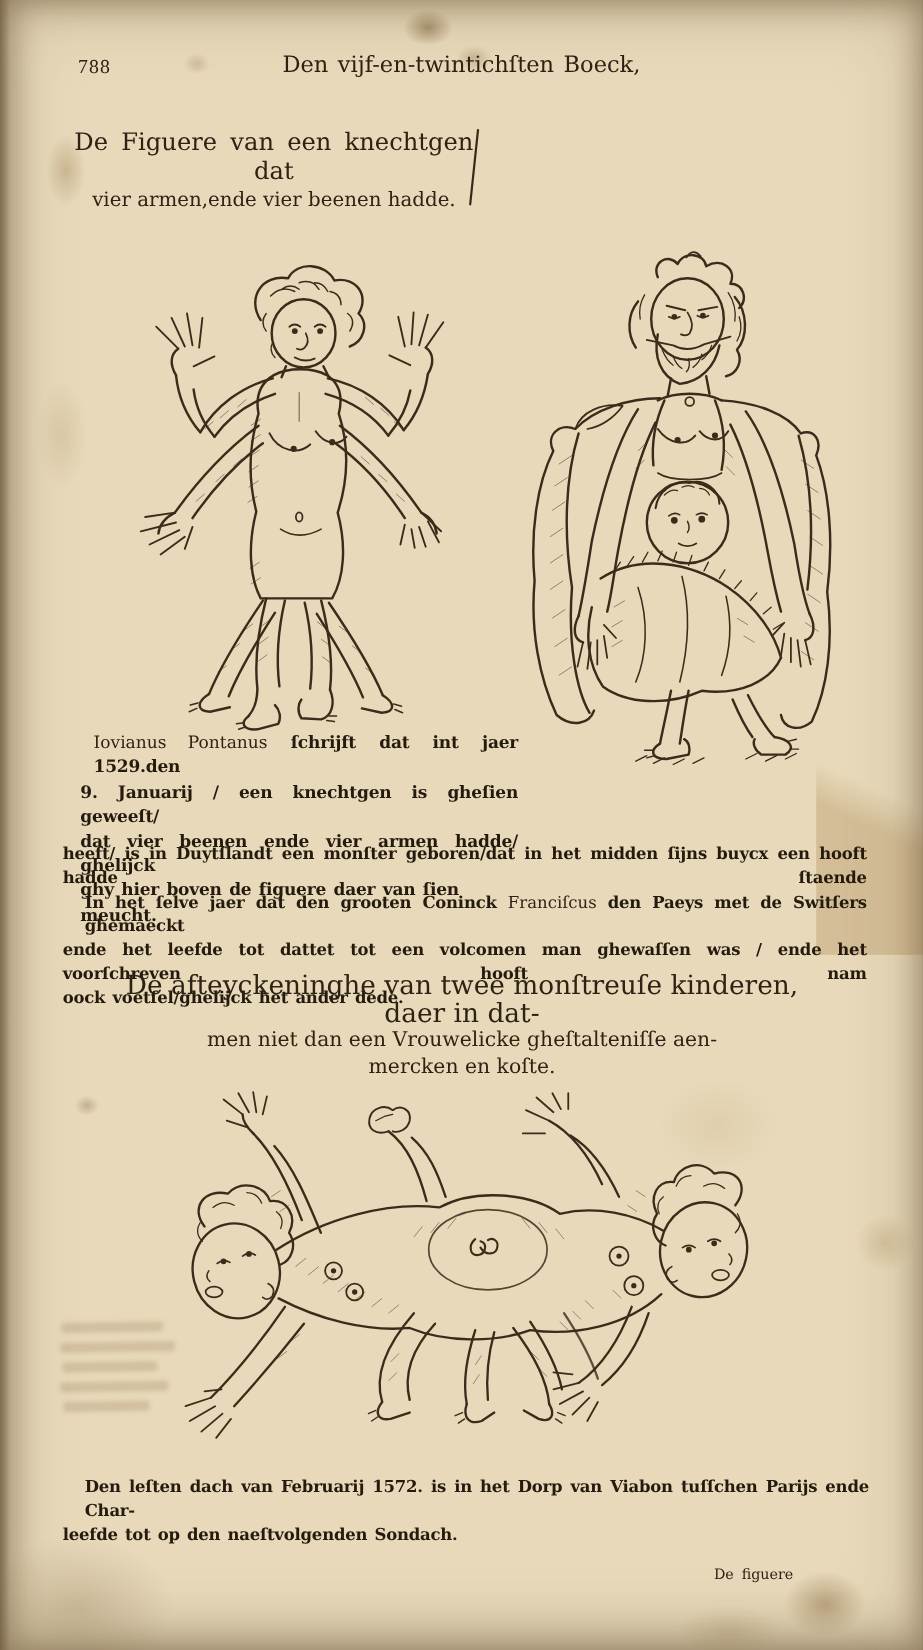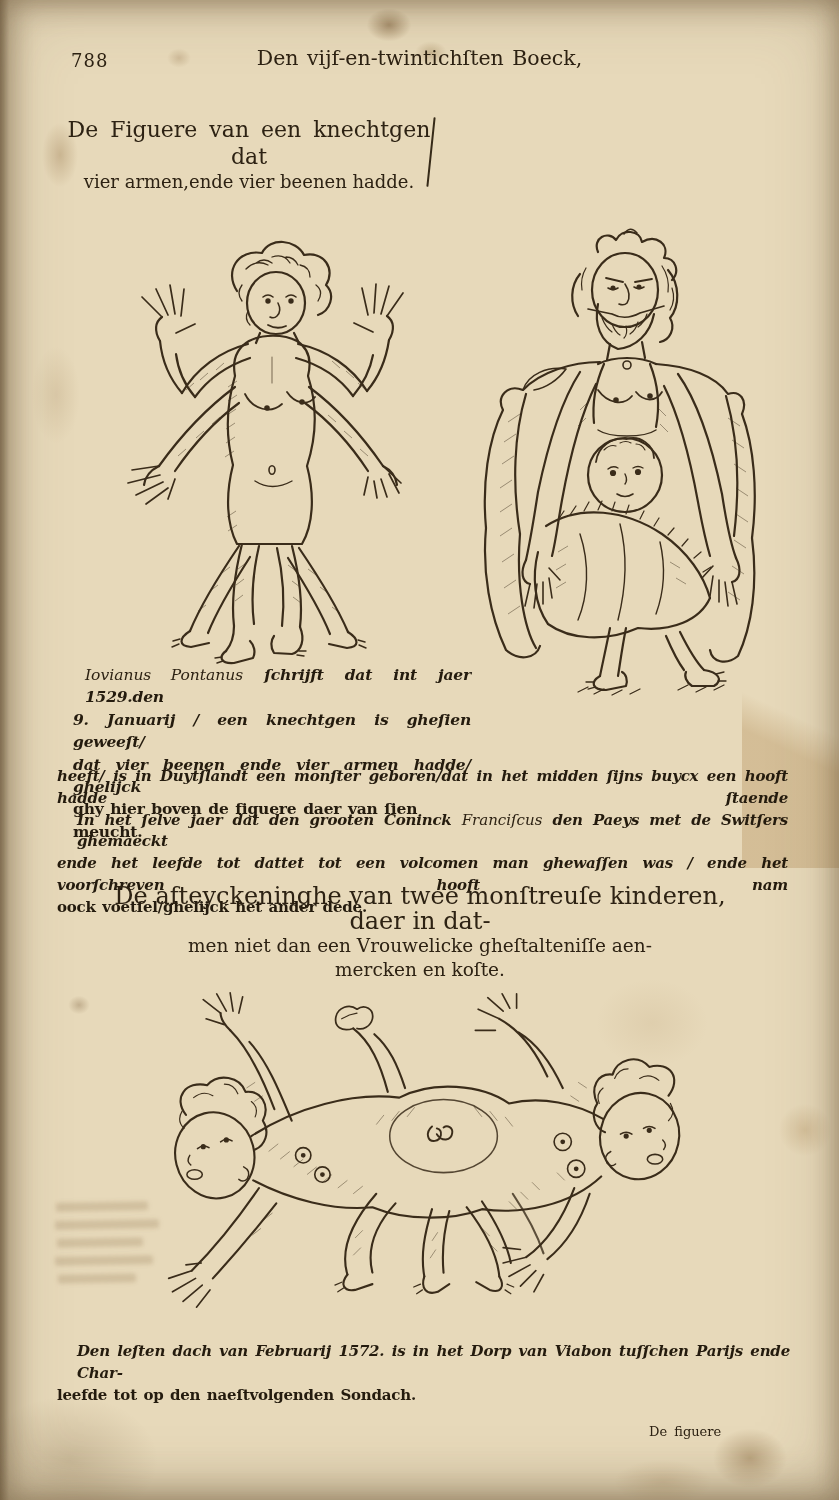--- a/index.html
+++ b/index.html
@@ -23,21 +23,21 @@
       inset 0 14px 26px rgba(110,88,55,.14);
   }
   .edge{position:absolute;left:0;top:0;bottom:0;width:9px;
     background:linear-gradient(90deg,rgba(73,57,35,.45),rgba(73,57,35,0));}
   .stain{position:absolute;border-radius:50%;pointer-events:none;}
   .txt{position:absolute;}
   .rom{font-family:"DejaVu Serif","Liberation Serif",serif;color:#2d2213;}
   .bl{font-family:"DejaVu Serif","Liberation Serif",serif;font-weight:bold;
       color:#241b0e;letter-spacing:-0.2px;word-spacing:1.5px;}
   .line{display:block;}
-  .just{text-align:justify;text-align-last:justify;font-style:italic;}
+  .just{text-align:justify;text-align-last:justify;}
   .center{text-align:center;}
   .cap{font-size:15.5px;line-height:22.4px;}
   .par{font-size:15px;line-height:21.8px;}
   .h1{font-size:22px;line-height:27px;}
   .h2{font-size:18px;line-height:24px;}
   .divider{position:absolute;width:2.4px;background:#362a18;transform:rotate(6deg);border-radius:2px;}
   .ghost{position:absolute;background:rgba(118,88,48,.20);filter:blur(2px);border-radius:2px;transform:rotate(-1deg);}
   svg.wc{position:absolute;overflow:visible;}
   svg.wc *{vector-effect:none;}
 </style>
@@ -59,21 +59,21 @@
   <div class="stain" style="left:700px;top:1418px;width:100px;height:80px;background:radial-gradient(closest-side,rgba(128,95,52,.42),rgba(128,95,52,0) 74%);"></div>
   <div class="stain" style="left:598px;top:1452px;width:130px;height:60px;background:radial-gradient(closest-side,rgba(140,105,58,.18),rgba(140,105,58,0) 75%);"></div>
   <div class="stain" style="left:-40px;top:1380px;width:220px;height:160px;background:radial-gradient(closest-side,rgba(110,85,50,.22),rgba(110,85,50,0) 80%);"></div>
 
   <div class="ghost" style="left:56px;top:1202px;width:92px;height:9px;"></div>
   <div class="ghost" style="left:55px;top:1220px;width:104px;height:9px;"></div>
   <div class="ghost" style="left:57px;top:1238px;width:86px;height:9px;"></div>
   <div class="ghost" style="left:55px;top:1256px;width:98px;height:9px;"></div>
   <div class="ghost" style="left:58px;top:1274px;width:78px;height:9px;"></div>
 
-  <div class="txt rom" style="left:71px;top:50px;font-size:18px;letter-spacing:1px;">788</div>
+  <div class="txt rom" style="left:71px;top:50px;font-size:18px;letter-spacing:1px;font-family:Liberation Serif, serif;">788</div>
   <div class="txt rom center" style="left:0;right:0;top:46px;font-size:20.5px;word-spacing:2px;">Den vijf-en-twintichſten Boeck,</div>
 
   <div class="txt rom" style="left:62px;top:116px;width:374px;">
     <span class="line h1 center" style="word-spacing:5px;">De Figuere van een knechtgen dat</span>
     <span class="line h2 center">vier armen,ende vier beenen hadde.</span>
   </div>
   <div class="divider" style="left:430px;top:117px;height:70px;"></div>
 
   <svg class="wc" style="left:96px;top:227px;" width="335" height="435" viewBox="0 0 335 435">
     <g stroke="#3a2c1a" stroke-width="2.2" fill="none" stroke-linecap="round" stroke-linejoin="round">

